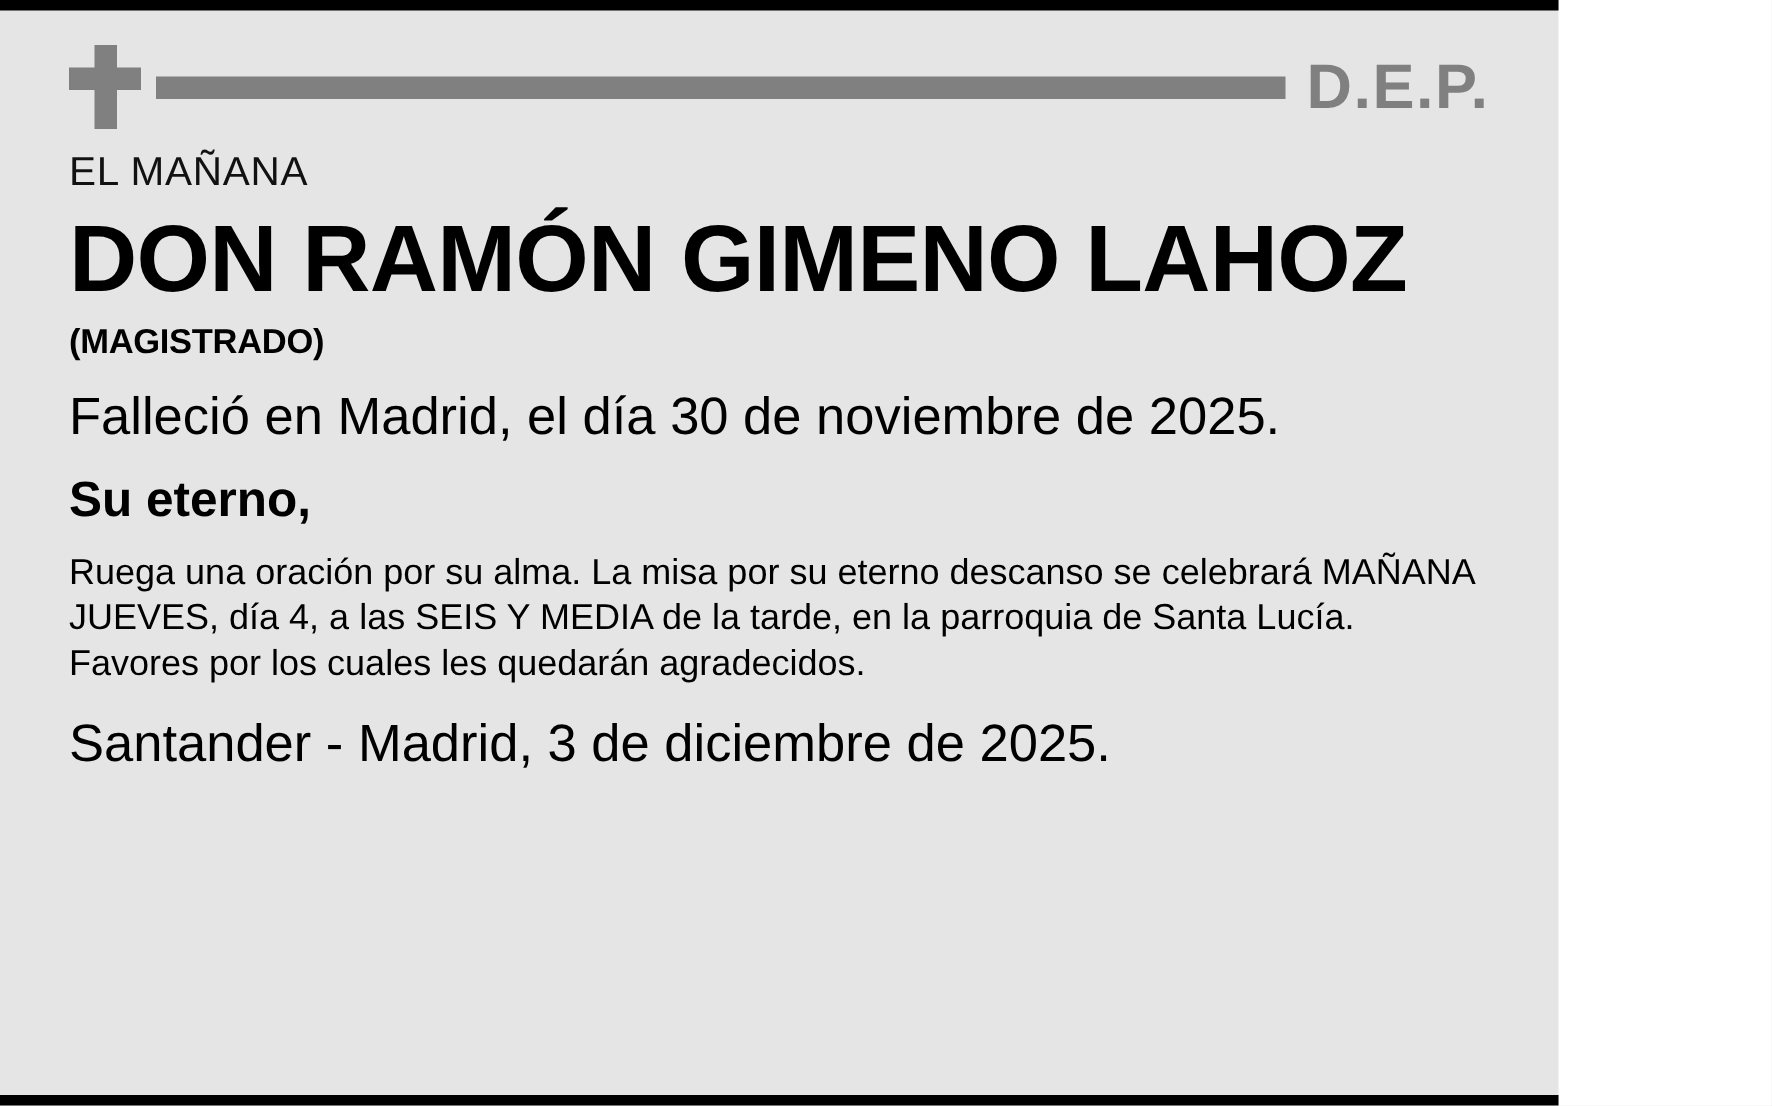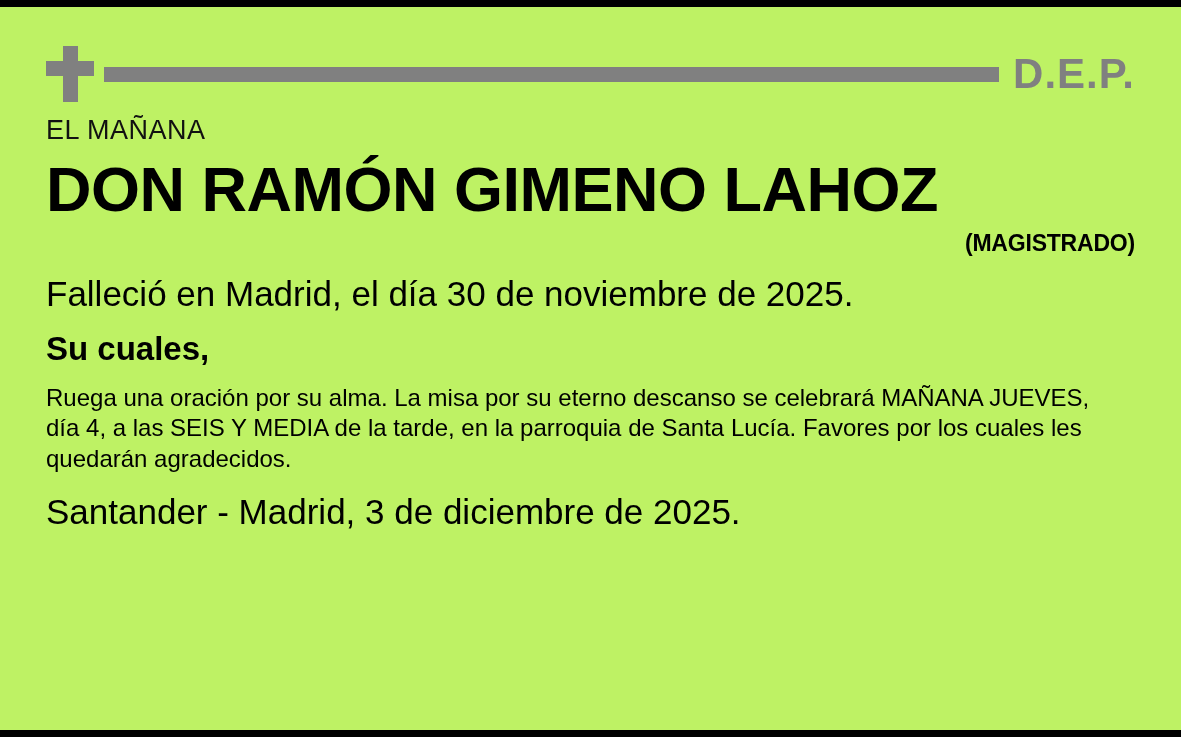--- a/index.html
+++ b/index.html
@@ -9,27 +9,27 @@
   }
   body {
     width: 1181px;
     height: 737px;
     font-family: "Liberation Sans", sans-serif;
     overflow: hidden;
   }
 
   .obituary {
     position: relative;
-    width: 1181px;
+    width: 1039px;
     height: 737px;
     box-sizing: border-box;
-    background: #bef264;
+    background: #e5e5e5;
     border-top: 7px solid #000000;
     border-bottom: 7px solid #000000;
-    padding: 16px 46px;
+    padding: 0 46px;
   }
 
   
   .header-rule {
     display: flex;
     align-items: center;
     height: 86px;
     padding-top: 16px;
     box-sizing: border-box;
   }
@@ -96,21 +96,20 @@
     white-space: nowrap;
     font-family: Liberation Sans, sans-serif;
   }
 
   .profession {
     font-size: 23px;
     font-weight: 800;
     color: #000000;
     margin-top: 8px;
     letter-spacing: -0.2px;
-    text-align: right;
   }
 
   .death-line {
     font-size: 35px;
     color: #000000;
     margin-top: 16px;
     line-height: 1.2;
   }
 
   .family-line {
@@ -148,19 +147,19 @@
   </div>
 
   <div class="eyebrow">EL MAÑANA</div>
 
   <div class="deceased-name">DON RAMÓN GIMENO LAHOZ</div>
 
   <div class="profession">(MAGISTRADO)</div>
 
   <div class="death-line">Falleció en Madrid, el día 30 de noviembre de 2025.</div>
 
-  <div class="family-line">Su cuales,</div>
+  <div class="family-line">Su eterno,</div>
 
   <div class="prayer-text">Ruega una oración por su alma. La misa por su eterno descanso se celebrará MAÑANA JUEVES, día 4, a las SEIS Y MEDIA de la tarde, en la parroquia de Santa Lucía. Favores por los cuales les quedarán agradecidos.</div>
 
   <div class="place-date">Santander - Madrid, 3 de diciembre de 2025.</div>
 
 </div>
 
 </body></html>

